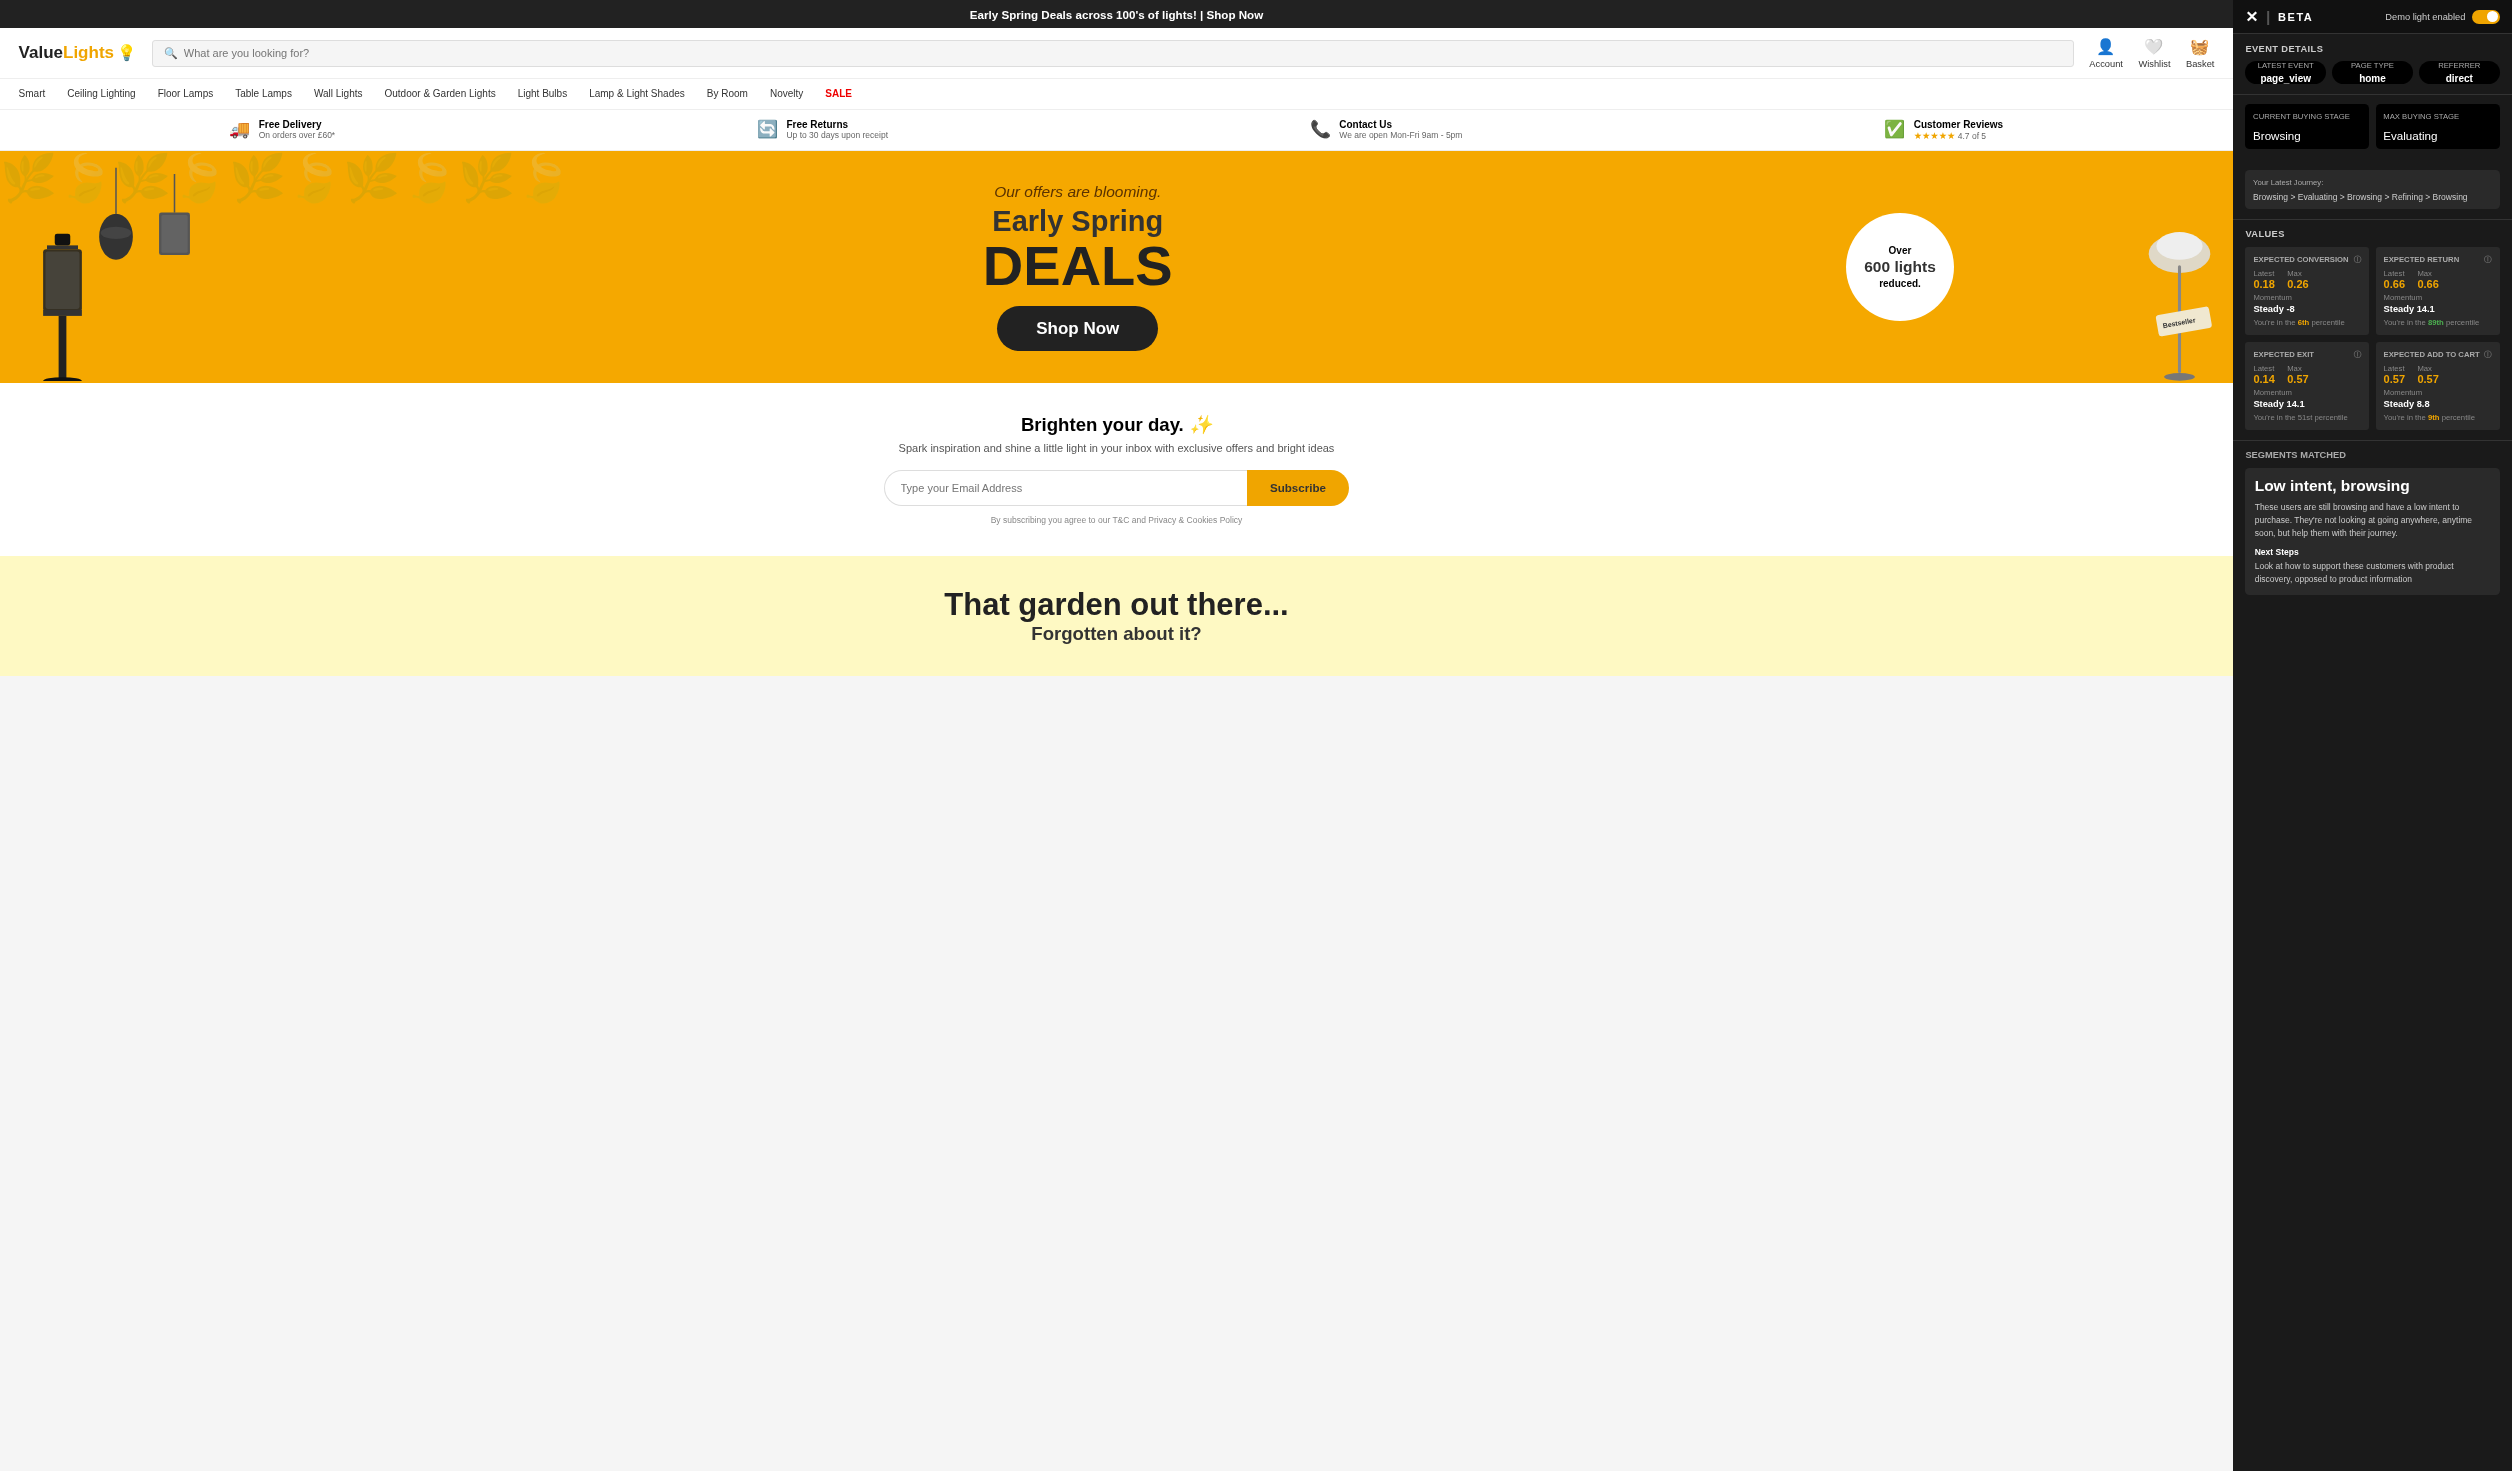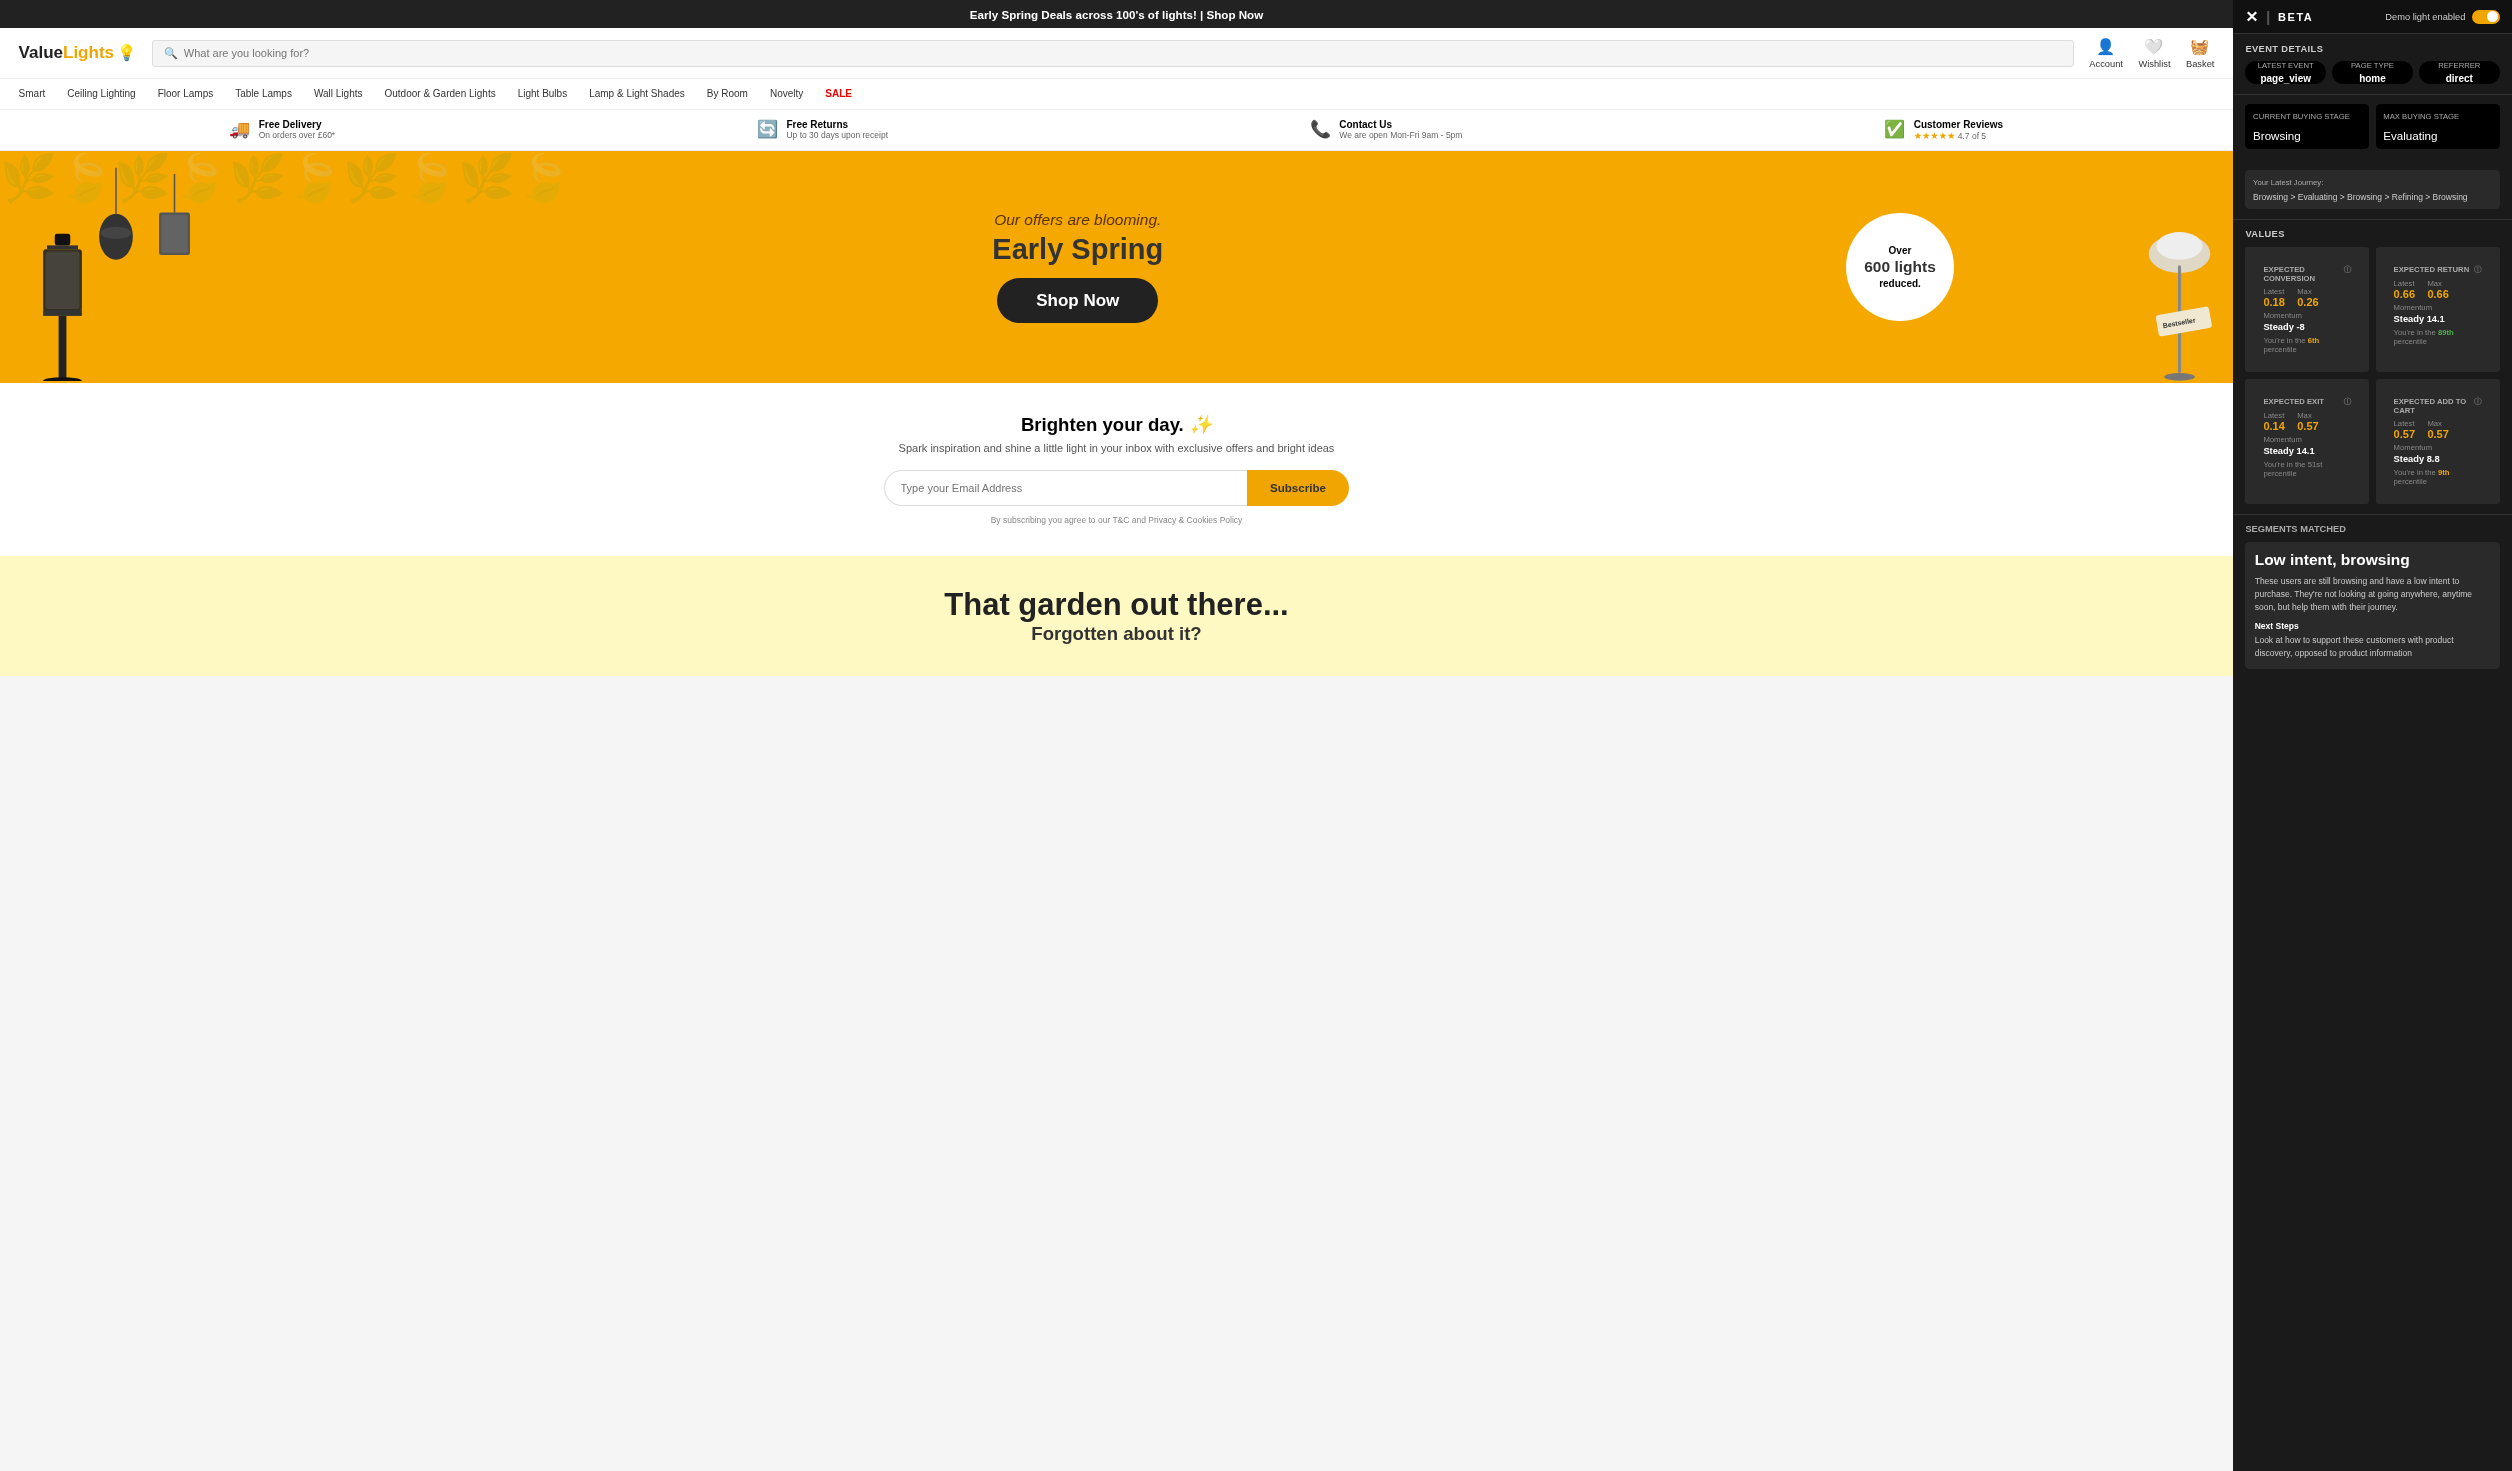--- a/index.html
+++ b/index.html
@@ -387,21 +387,21 @@
     }
 
     .values-grid {
       display: grid;
       grid-template-columns: 1fr 1fr;
       gap: 6.2px;
     }
     .value-card {
       background: #2a2a2a;
       border-radius: 3px;
-      padding: 18px;
+      padding: 8px;
     }
     .value-card-title {
       font-size: 7.7px;
       color: #aaa;
       text-transform: uppercase;
       font-weight: 600;
       margin-bottom: 4.6px;
       display: flex;
       justify-content: space-between;
     }
@@ -596,20 +596,21 @@
         <svg width="39" height="139" viewBox="0 0 50 180" style="margin-top:7.7px;">
           <line x1="25" y1="0" x2="25" y2="50" stroke="#555" stroke-width="2"></line>
           <rect x="5" y="50" width="40" height="55" rx="3" fill="#555"></rect>
           <rect x="8" y="53" width="34" height="49" rx="2" fill="#777" opacity="0.4"></rect>
         </svg>
       </div>
 
       <div class="hero-content" style="position:relative; z-index:2; text-align:center; margin-left:46px;">
         <div class="hero-tagline" style="font-style:italic; font-size:15.5px; color:#5a3200; margin-bottom:4.6px;">Our offers are blooming.</div>
         <div style="font-size:29px; font-weight:900; color:#333; line-height:1.1;">Early Spring</div>
+        <div style="font-size:56px; font-weight:900; color:#222; line-height:1;">DEALS</div>
         <button class="hero-cta-btn">Shop Now</button>
       </div>
 
       <div style="position:relative; z-index:2; margin-left:15.5px;">
         <div class="hero-badge" style="position:relative; transform:none; margin:0;">
           <span>Over</span>
           <span class="big">600 lights</span>
           <span>reduced.</span>
         </div>
       </div>

